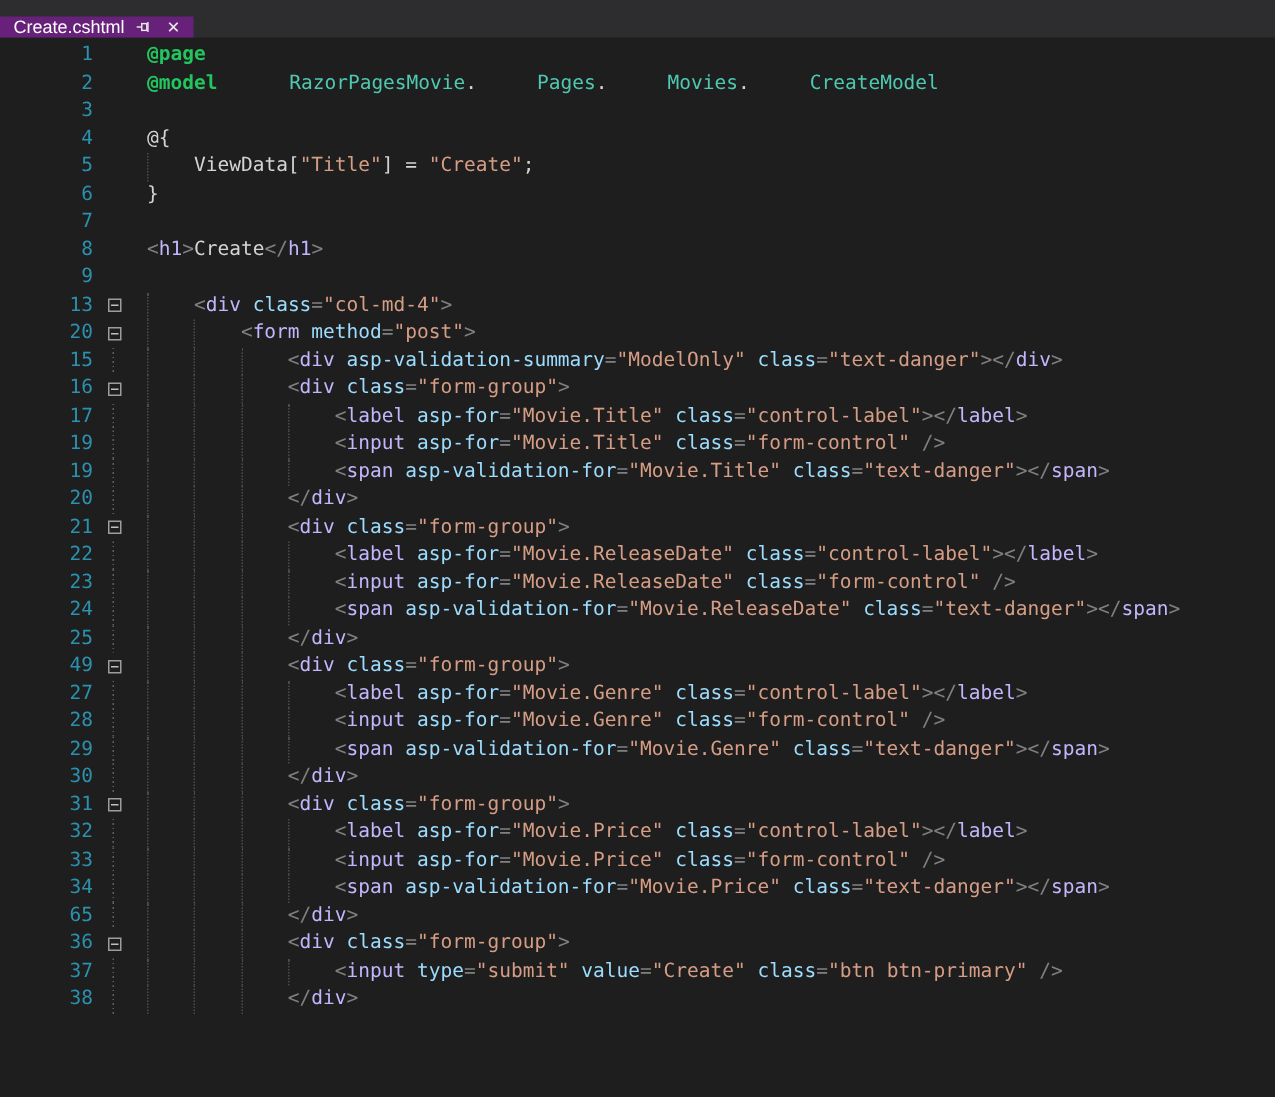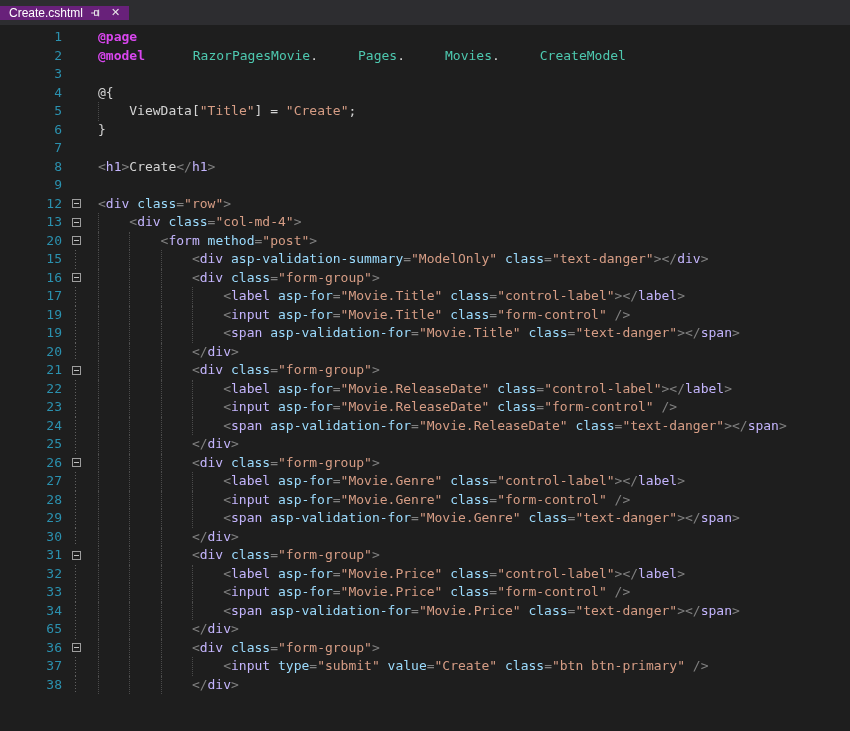--- a/index.html
+++ b/index.html
@@ -1,20 +1,20 @@
 <!DOCTYPE html>
 <html><head>
 <meta charset="utf-8">
 <style>
   * { margin:0; padding:0; box-sizing:border-box; }
   html,body { width:850px; height:731px; overflow:hidden; background:#1e1e1e; }
   body { font-family:"DejaVu Sans Mono", monospace; }
 
   .tab-bar {
-    height:25px; background:#2d2d30; display:flex; align-items:center;
+    height:25px; background:#2d2d30; display:flex; align-items:flex-end;
     font-family:"Liberation Sans", sans-serif;
   }
   .tab {
     display:flex; align-items:center; gap:7px; padding:0 7px 0 9px;
     color:#ffffff; font-size:12px; cursor:default;
   }
   .tab-pin { display:flex; align-items:center; }
   .tab-close { font-size:11px; color:#e8e8e8; padding:0 2px; }
 
   .editor { height:706px; padding-top:3px; overflow:hidden; }
@@ -27,21 +27,21 @@
     background:repeating-linear-gradient(to bottom, #606060 0 1px, transparent 1px 3px);
   }
   .foldbox { width:9px; height:9px; border:1px solid #9d9d9d; background:#1e1e1e; position:relative; display:inline-block; }
   .foldbox::after { content:""; position:absolute; left:1px; right:1px; top:3px; height:1px; background:#c0c0c0; }
 
   .code { white-space:pre; padding-left:10px; }
   .ind { display:inline-block; width:4ch; height:100%; vertical-align:top;
          border-left:1px dotted #4b4b4b; }
 
   .tk-kw  { color:#c4b5fd; }
-  .tk-kwb { color:#d946ef; font-weight:bold; }
+  .tk-kwb { color:#22c55e; font-weight:bold; }
   .tk-attr{ color:#9cdcfe; }
   .tk-str { color:#d69d85; }
   .tk-typ { color:#4ec9b0;padding-left:40px; }
   .tk-pun { color:#808080; }
   .tk-pln { color:#d4d4d4; }
 </style>
 </head>
 <body>
 
 <div class="window">
@@ -99,27 +99,20 @@
           <span class="ln">8</span>
           <span class="fold"></span>
           <span class="code"><span class="tk-pun">&lt;</span><span class="tk-kw">h1</span><span class="tk-pun">&gt;</span><span class="tk-pln">Create</span><span class="tk-pun">&lt;/</span><span class="tk-kw">h1</span><span class="tk-pun">&gt;</span></span>
         </div>
         <div class="line">
           <span class="ln">9</span>
           <span class="fold"></span>
           <span class="code"></span>
         </div>
         <div class="line">
-          <span class="ln">12</span>
-          <span class="fold fold-box">
-            <span class="foldbox"></span>
-          </span>
-          <span class="code"><span class="tk-pun">&lt;</span><span class="tk-kw">div</span><span class="tk-pln"> </span><span class="tk-attr">class</span><span class="tk-pun">=</span><span class="tk-str">"row"</span><span class="tk-pun">&gt;</span></span>
-        </div>
-        <div class="line">
           <span class="ln">13</span>
           <span class="fold fold-box">
             <span class="foldbox"></span>
           </span>
           <span class="code"><span class="ind"></span><span class="tk-pun">&lt;</span><span class="tk-kw">div</span><span class="tk-pln"> </span><span class="tk-attr">class</span><span class="tk-pun">=</span><span class="tk-str">"col-md-4"</span><span class="tk-pun">&gt;</span></span>
         </div>
         <div class="line">
           <span class="ln">20</span>
           <span class="fold fold-box">
             <span class="foldbox"></span>
@@ -179,21 +172,21 @@
           <span class="ln">24</span>
           <span class="fold fold-line"></span>
           <span class="code"><span class="ind"></span><span class="ind"></span><span class="ind"></span><span class="ind"></span><span class="tk-pun">&lt;</span><span class="tk-kw">span</span><span class="tk-pln"> </span><span class="tk-attr">asp-validation-for</span><span class="tk-pun">=</span><span class="tk-str">"Movie.ReleaseDate"</span><span class="tk-pln"> </span><span class="tk-attr">class</span><span class="tk-pun">=</span><span class="tk-str">"text-danger"</span><span class="tk-pun">&gt;&lt;/</span><span class="tk-kw">span</span><span class="tk-pun">&gt;</span></span>
         </div>
         <div class="line">
           <span class="ln">25</span>
           <span class="fold fold-line"></span>
           <span class="code"><span class="ind"></span><span class="ind"></span><span class="ind"></span><span class="tk-pun">&lt;/</span><span class="tk-kw">div</span><span class="tk-pun">&gt;</span></span>
         </div>
         <div class="line">
-          <span class="ln">26</span>
+          <span class="ln">49</span>
           <span class="fold fold-box">
             <span class="foldbox"></span>
           </span>
           <span class="code"><span class="ind"></span><span class="ind"></span><span class="ind"></span><span class="tk-pun">&lt;</span><span class="tk-kw">div</span><span class="tk-pln"> </span><span class="tk-attr">class</span><span class="tk-pun">=</span><span class="tk-str">"form-group"</span><span class="tk-pun">&gt;</span></span>
         </div>
         <div class="line">
           <span class="ln">27</span>
           <span class="fold fold-line"></span>
           <span class="code"><span class="ind"></span><span class="ind"></span><span class="ind"></span><span class="ind"></span><span class="tk-pun">&lt;</span><span class="tk-kw">label</span><span class="tk-pln"> </span><span class="tk-attr">asp-for</span><span class="tk-pun">=</span><span class="tk-str">"Movie.Genre"</span><span class="tk-pln"> </span><span class="tk-attr">class</span><span class="tk-pun">=</span><span class="tk-str">"control-label"</span><span class="tk-pun">&gt;&lt;/</span><span class="tk-kw">label</span><span class="tk-pun">&gt;</span></span>
         </div>

